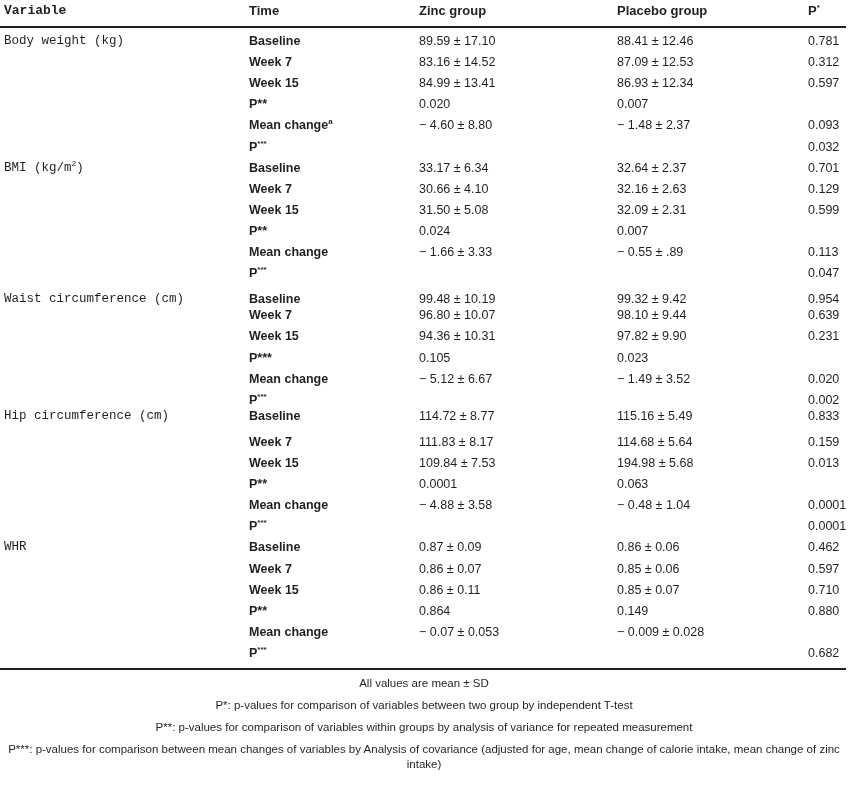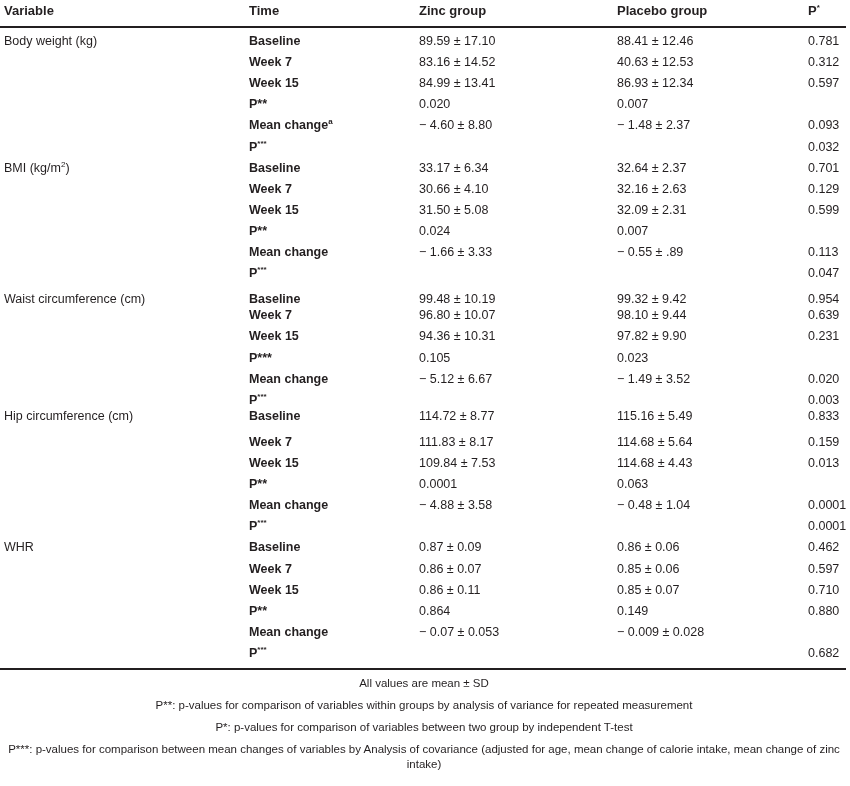--- a/index.html
+++ b/index.html
@@ -10,21 +10,21 @@
     font-size: 12.5px;
   }
   .table-wrap { position: absolute; left: 0; top: 0; width: 850px; }
   .hdr {
     position: absolute; top: 3px; height: 18px; font-weight: bold; font-size: 13px;
   }
   .rule-top { position: absolute; left: 0; top: 26px; width: 846px; height: 1.5px; background: #231f20; }
   .rule-bottom { position: absolute; left: 0; top: 668px; width: 846px; height: 1.5px; background: #231f20; }
   .row { position: absolute; left: 0; width: 850px; height: 21px; }
   .cell { position: absolute; top: 0; white-space: nowrap; line-height: 21px; }
-  .c-var { left: 4px; }
+  .c-var { left: 4px; font-family: Liberation Mono, monospace; }
   .c-time { left: 249px; font-weight: bold; }
   .c-zinc { left: 419px; }
   .c-plac { left: 617px; }
   .c-p { left: 808px; }
   sup { font-size: 8px; line-height: 0; vertical-align: 5px; }
   .notes { position: absolute; left: 4px; top: 672px; width: 840px; font-size: 11.5px; }
   .note { line-height: 22px; text-align: center; }
   .note.wrap { line-height: 15px; padding-top: 4px; }
 </style>
 </head>
@@ -41,21 +41,21 @@
       <div class="row" style="top: 31px;">
         <div class="cell c-var"><span>Body weight (kg)</span><sup></sup><span></span></div>
         <div class="cell c-time"><span>Baseline</span><sup></sup></div>
         <div class="cell c-zinc">89.59 ± 17.10</div>
         <div class="cell c-plac">88.41 ± 12.46</div>
         <div class="cell c-p">0.781</div>
       </div>
       <div class="row" style="top: 52.1px;">
         <div class="cell c-time"><span>Week 7</span><sup></sup></div>
         <div class="cell c-zinc">83.16 ± 14.52</div>
-        <div class="cell c-plac">40.63 ± 12.53</div>
+        <div class="cell c-plac">87.09 ± 12.53</div>
         <div class="cell c-p">0.312</div>
       </div>
       <div class="row" style="top: 73.2px;">
         <div class="cell c-time"><span>Week 15</span><sup></sup></div>
         <div class="cell c-zinc">84.99 ± 13.41</div>
         <div class="cell c-plac">86.93 ± 12.34</div>
         <div class="cell c-p">0.597</div>
       </div>
       <div class="row" style="top: 94.3px;">
         <div class="cell c-time"><span>P**</span><sup></sup></div>
@@ -140,39 +140,39 @@
       <div class="row" style="top: 368.6px;">
         <div class="cell c-time"><span>Mean change</span><sup></sup></div>
         <div class="cell c-zinc">− 5.12 ± 6.67</div>
         <div class="cell c-plac">− 1.49 ± 3.52</div>
         <div class="cell c-p">0.020</div>
       </div>
       <div class="row" style="top: 389.7px;">
         <div class="cell c-time"><span>P</span><sup>***</sup></div>
         <div class="cell c-zinc"></div>
         <div class="cell c-plac"></div>
-        <div class="cell c-p">0.003</div>
+        <div class="cell c-p">0.002</div>
       </div>
       <div class="row" style="top: 406px;">
         <div class="cell c-var"><span>Hip circumference (cm)</span><sup></sup><span></span></div>
         <div class="cell c-time"><span>Baseline</span><sup></sup></div>
         <div class="cell c-zinc">114.72 ± 8.77</div>
         <div class="cell c-plac">115.16 ± 5.49</div>
         <div class="cell c-p">0.833</div>
       </div>
       <div class="row" style="top: 431.9px;">
         <div class="cell c-time"><span>Week 7</span><sup></sup></div>
         <div class="cell c-zinc">111.83 ± 8.17</div>
         <div class="cell c-plac">114.68 ± 5.64</div>
         <div class="cell c-p">0.159</div>
       </div>
       <div class="row" style="top: 453px;">
         <div class="cell c-time"><span>Week 15</span><sup></sup></div>
         <div class="cell c-zinc">109.84 ± 7.53</div>
-        <div class="cell c-plac">114.68 ± 4.43</div>
+        <div class="cell c-plac">194.98 ± 5.68</div>
         <div class="cell c-p">0.013</div>
       </div>
       <div class="row" style="top: 474.1px;">
         <div class="cell c-time"><span>P**</span><sup></sup></div>
         <div class="cell c-zinc">0.0001</div>
         <div class="cell c-plac">0.063</div>
         <div class="cell c-p"></div>
       </div>
       <div class="row" style="top: 495.2px;">
         <div class="cell c-time"><span>Mean change</span><sup></sup></div>
@@ -222,16 +222,16 @@
         <div class="cell c-zinc"></div>
         <div class="cell c-plac"></div>
         <div class="cell c-p">0.682</div>
       </div>
     </div>
   <div class="rule-bottom"></div>
 </div>
 
 <div class="notes">
   <div class="note">All values are mean ± SD</div>
+  <div class="note">P*: p-values for comparison of variables between two group by independent T-test</div>
   <div class="note">P**: p-values for comparison of variables within groups by analysis of variance for repeated measurement</div>
-  <div class="note">P*: p-values for comparison of variables between two group by independent T-test</div>
   <div class="note wrap">P***: p-values for comparison between mean changes of variables by Analysis of covariance (adjusted for age, mean change of calorie intake, mean change of zinc intake)</div>
 </div>
 
 </body></html>

